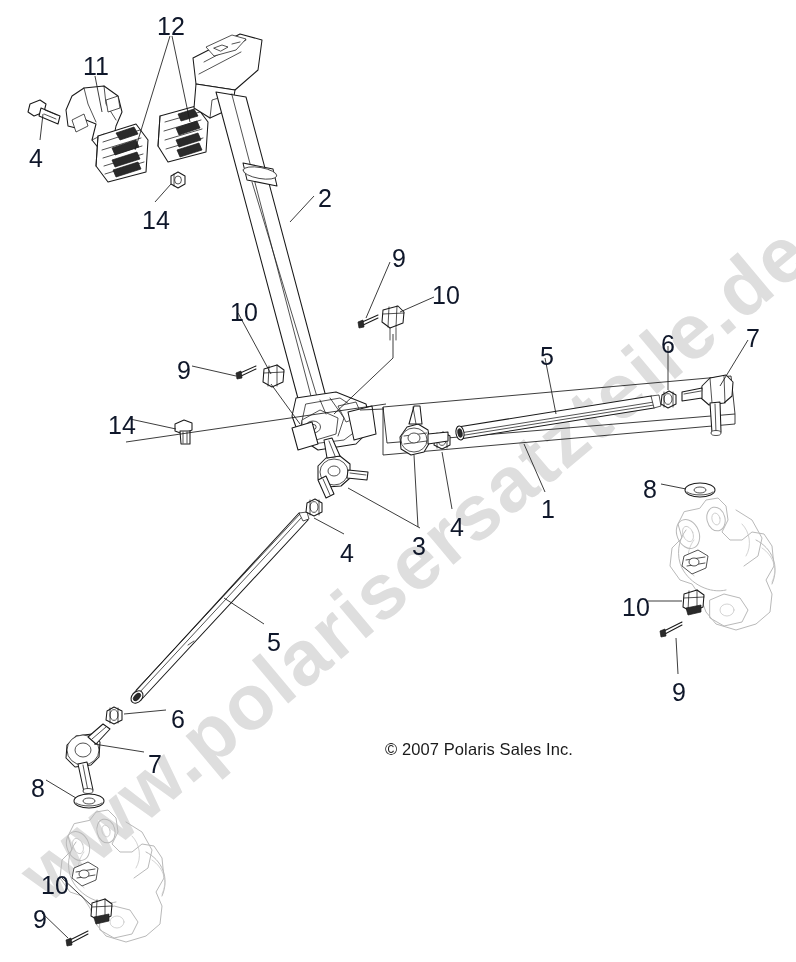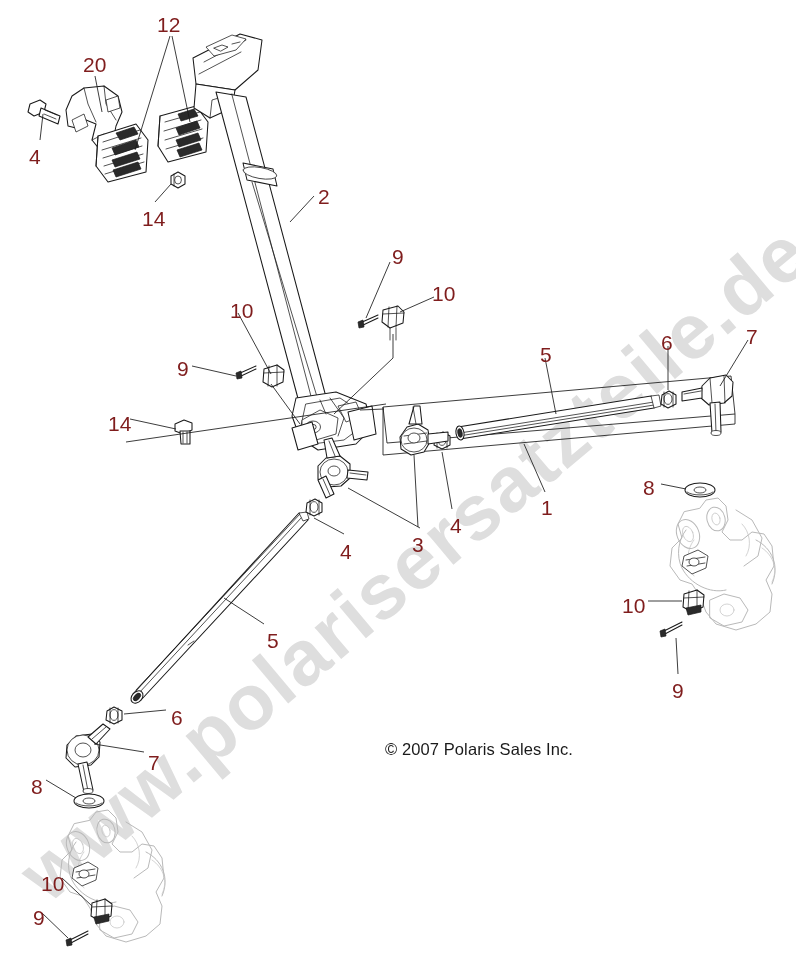--- a/index.html
+++ b/index.html
@@ -16,22 +16,22 @@
     overflow:hidden;
   }
   #artwork{
     position:absolute;
     left:0; top:0;
     width:796px; height:962px;
   }
   .callout{
     position:absolute;
     font-family:"Liberation Sans", sans-serif;
-    font-size:21px;
-    color:#7f1d1d;
+    font-size:25px;
+    color:#0f172a;
     line-height:1;
     white-space:nowrap;
     user-select:none;
   }
   #copyright{
     position:absolute;
     font-family:Liberation Sans, sans-serif;
     font-size:16.5px;
     color:#1a1a1a;
     white-space:nowrap;
@@ -428,21 +428,21 @@
 
       <path class="lead" d="M62 878 L92 906"></path>
 
       <path class="lead" d="M42 913 L68 938"></path>
 
       <path class="lead" d="M360 410 L384 409"></path>
     </g>
   </svg>
 
   <span class="callout" style="left:157px;  top:14px;">12</span>
-  <span class="callout" style="left:83px;   top:54px;">20</span>
+  <span class="callout" style="left:83px;   top:54px;">11</span>
   <span class="callout" style="left:29px;   top:146px;">4</span>
   <span class="callout" style="left:142px;  top:208px;">14</span>
   <span class="callout" style="left:318px;  top:186px;">2</span>
   <span class="callout" style="left:392px;  top:246px;">9</span>
   <span class="callout" style="left:432px;  top:283px;">10</span>
   <span class="callout" style="left:230px;  top:300px;">10</span>
   <span class="callout" style="left:177px;  top:358px;">9</span>
   <span class="callout" style="left:108px;  top:413px;">14</span>
   <span class="callout" style="left:540px;  top:344px;">5</span>
   <span class="callout" style="left:661px;  top:332px;">6</span>

